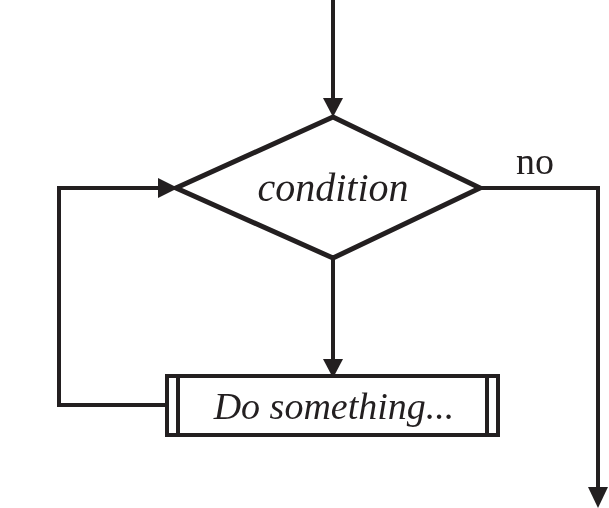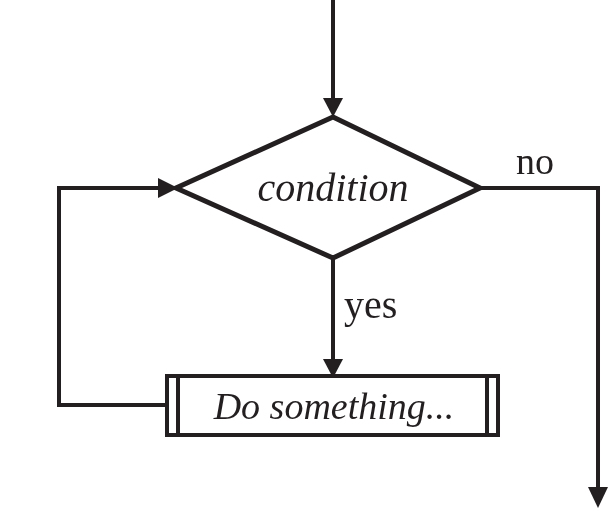--- a/index.html
+++ b/index.html
@@ -89,15 +89,14 @@
       <polygon points="178,188 158,178 158,198" fill="#231f20"></polygon>
     </g>
   </svg>
 
   <div class="lbl lbl-italic" id="label-do-something">Do something...</div>
 
   <div class="lbl lbl-italic" id="label-condition">condition</div>
 
   <div class="lbl" id="label-no">no</div>
 
-  <div class="lbl" id="label-yes">yes</div>
 
 </div>
 
 </body></html>

